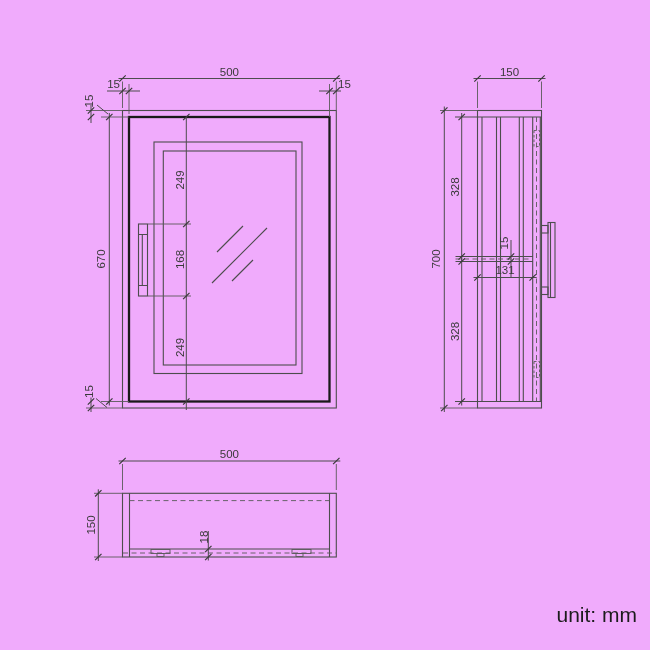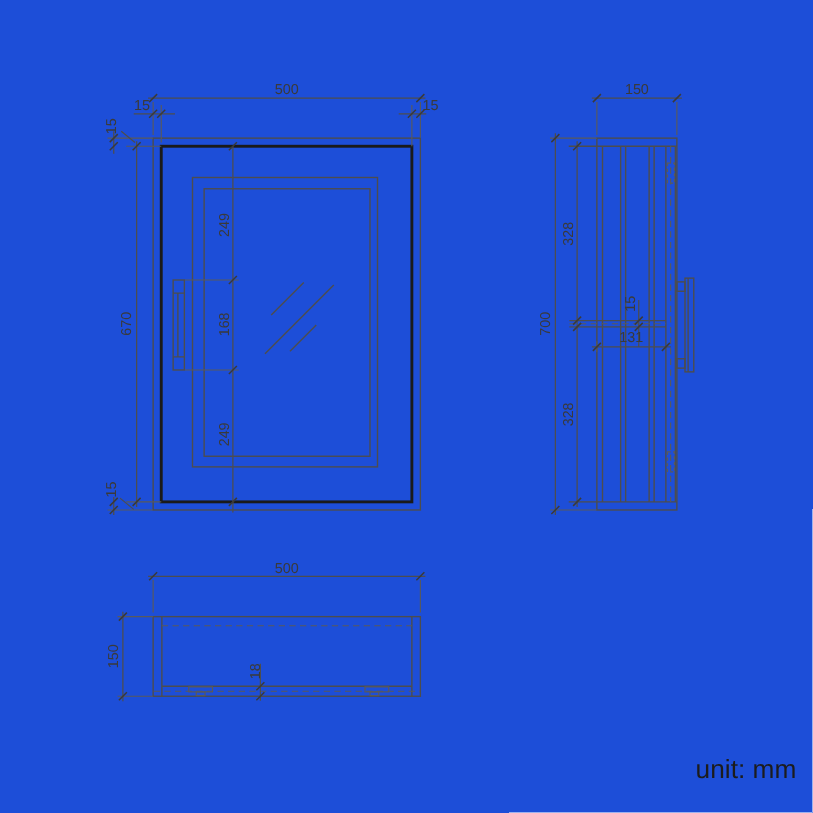--- a/index.html
+++ b/index.html
@@ -8,21 +8,21 @@
     background: #ffffff;
     width: 650px;
     height: 650px;
     overflow: hidden;
     font-family: "Liberation Sans", sans-serif;
   }
   #stage {
     position: relative;
     width: 650px;
     height: 650px;
-    background: #1d4ed8;
+    background: #f0abfc;
   }
   svg { display: block; }
   .thin   { stroke: #4d4d4d; stroke-width: 1.1; fill: none; }
   .thick  { stroke: #1a1a1a; stroke-width: 2.3; fill: none; }
   .dim    { stroke: #4d4d4d; stroke-width: 1;   fill: none; }
   .ext    { stroke: #5a5a5a; stroke-width: 0.9; fill: none; }
   .tick   { stroke: #3a3a3a; stroke-width: 1.2; fill: none; }
   .dashed { stroke: #5a5a5a; stroke-width: 0.9; fill: none; stroke-dasharray: 5 3.5; }
   .detail { stroke: #5a5a5a; stroke-width: 0.9; fill: none; }
   .dimtext {

